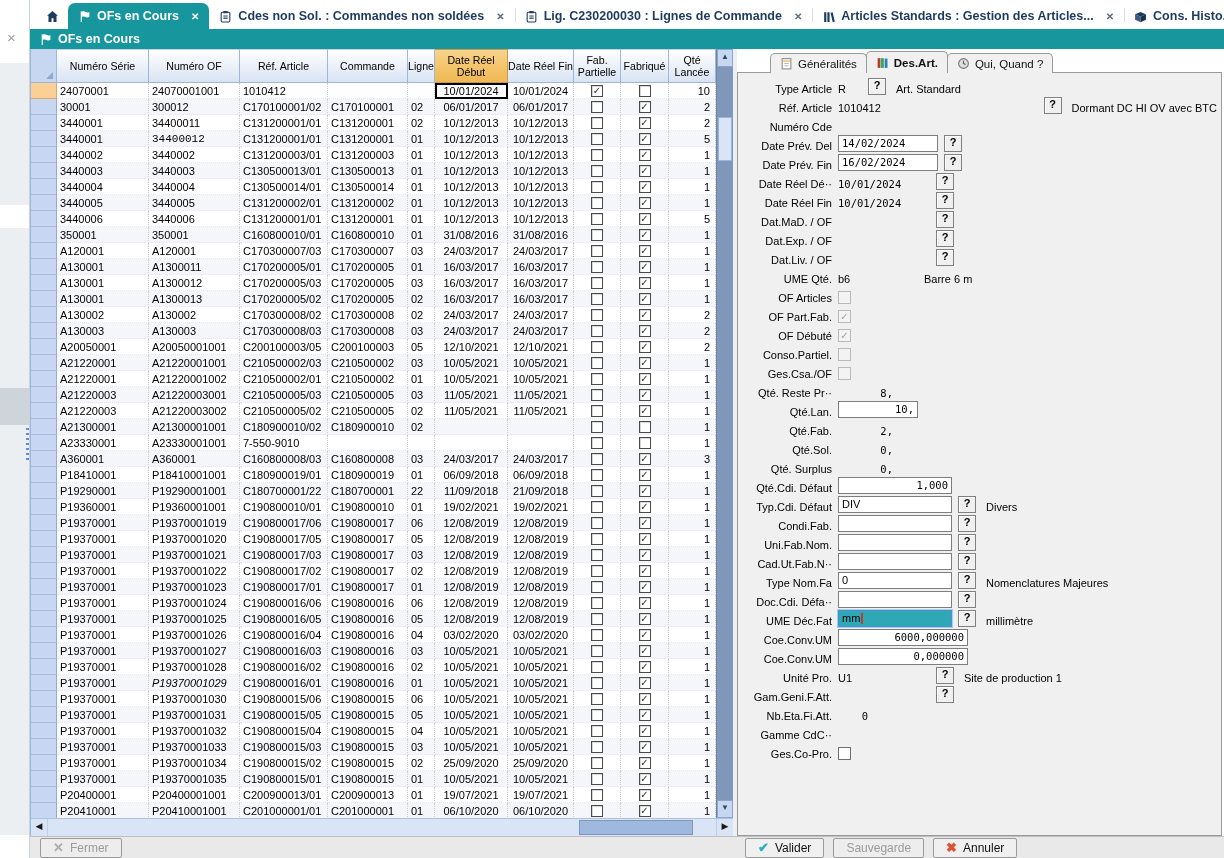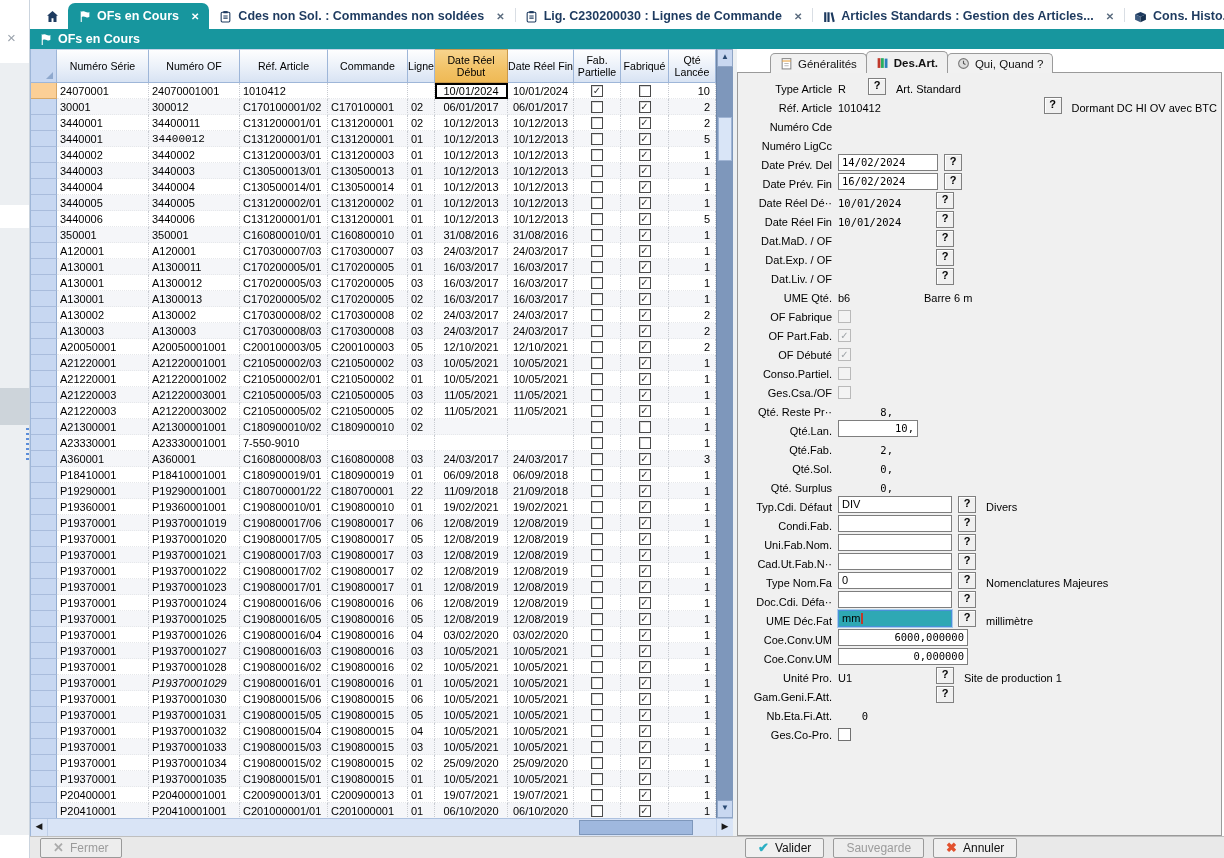--- a/index.html
+++ b/index.html
@@ -1068,23 +1068,20 @@
             <div class="frow">
               <div class="flabel">Réf. Article</div>
               <div class="fstatic" style="width: 200px;">1010412</div>
               <div class="fhelp">?</div>
               <div class="fextra">Dormant DC HI OV avec BTC</div>
             </div>
             <div class="frow">
               <div class="flabel">Numéro Cde</div>
             </div>
             <div class="frow">
-              <div class="flabel">Numéro LigCc</div>
-            </div>
-            <div class="frow">
               <div class="flabel">Date Prév. Del</div>
               <div class="finput mono" style="width: 92px;">14/02/2024</div>
               <div class="fhelp">?</div>
             </div>
             <div class="frow">
               <div class="flabel">Date Prév. Fin</div>
               <div class="finput mono" style="width: 92px;">16/02/2024</div>
               <div class="fhelp">?</div>
             </div>
             <div class="frow">
@@ -1111,21 +1108,21 @@
               <div class="flabel">Dat.Liv. / OF</div>
               <div class="fstatic" style="width: 92px;"></div>
               <div class="fhelp">?</div>
             </div>
             <div class="frow">
               <div class="flabel">UME Qté.</div>
               <div class="fstatic" style="width: 76px;">b6</div>
               <div class="fextra">Barre 6 m</div>
             </div>
             <div class="frow">
-              <div class="flabel">OF Fabrique</div>
+              <div class="flabel">OF Articles</div>
               <div class="fcheck dis"></div>
             </div>
             <div class="frow">
               <div class="flabel">OF Part.Fab.</div>
               <div class="fcheck dis">✓</div>
             </div>
             <div class="frow">
               <div class="flabel">OF Débuté</div>
               <div class="fcheck dis">✓</div>
             </div>
@@ -1151,20 +1148,24 @@
             </div>
             <div class="frow">
               <div class="flabel">Qté.Sol.</div>
               <div class="fstatic mono r" style="width: 55px;">0,</div>
             </div>
             <div class="frow">
               <div class="flabel">Qté. Surplus</div>
               <div class="fstatic mono r" style="width: 55px;">0,</div>
             </div>
             <div class="frow">
+              <div class="flabel">Qté.Cdi. Défaut</div>
+              <div class="finput mono r" style="width: 106px;">1,000</div>
+            </div>
+            <div class="frow">
               <div class="flabel">Typ.Cdi. Défaut</div>
               <div class="finput" style="width: 106px;">DIV</div>
               <div class="fhelp">?</div>
               <div class="fextra">Divers</div>
             </div>
             <div class="frow">
               <div class="flabel">Condi.Fab.</div>
               <div class="finput" style="width: 106px;"></div>
               <div class="fhelp">?</div>
             </div>
@@ -1210,20 +1211,23 @@
               <div class="fextra">Site de production 1</div>
             </div>
             <div class="frow">
               <div class="flabel">Gam.Geni.F.Att.</div>
               <div class="fstatic" style="width: 92px;"></div>
               <div class="fhelp">?</div>
             </div>
             <div class="frow">
               <div class="flabel">Nb.Eta.Fi.Att.</div>
               <div class="fstatic mono r" style="width: 30px;">0</div>
+            </div>
+            <div class="frow">
+              <div class="flabel">Gamme CdC··</div>
             </div>
             <div class="frow">
               <div class="flabel">Ges.Co-Pro.</div>
               <div class="fcheck"></div>
             </div>
           </div>
       </div>
 
     </div>
 

